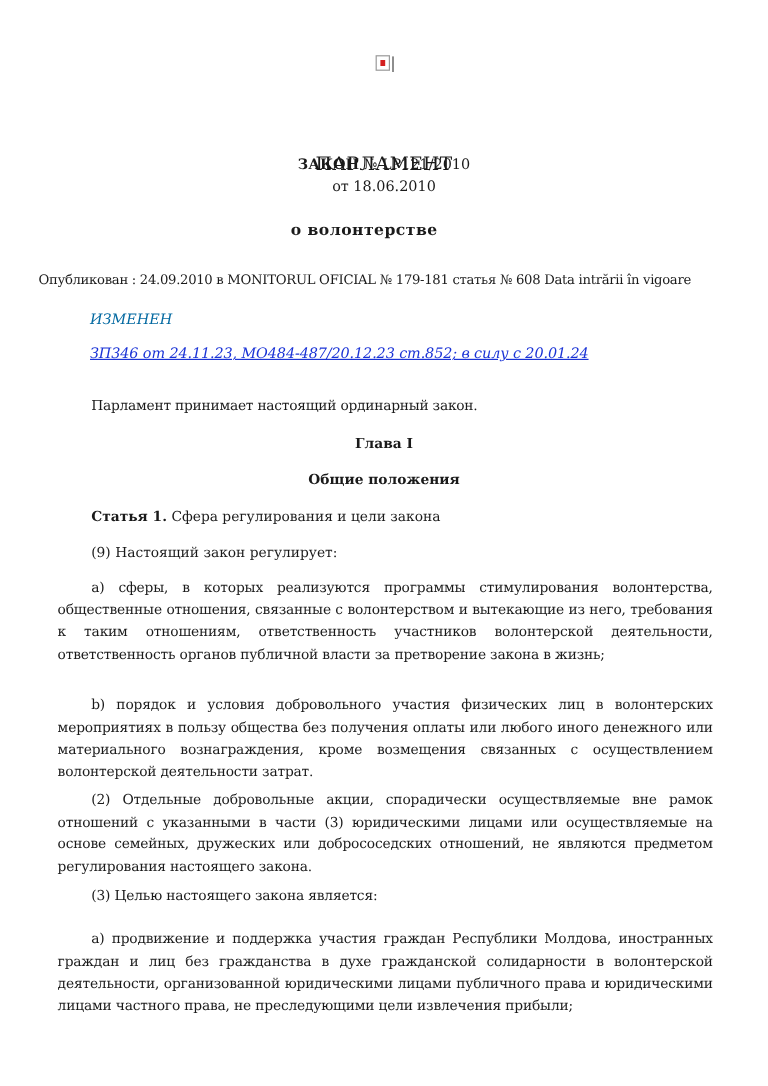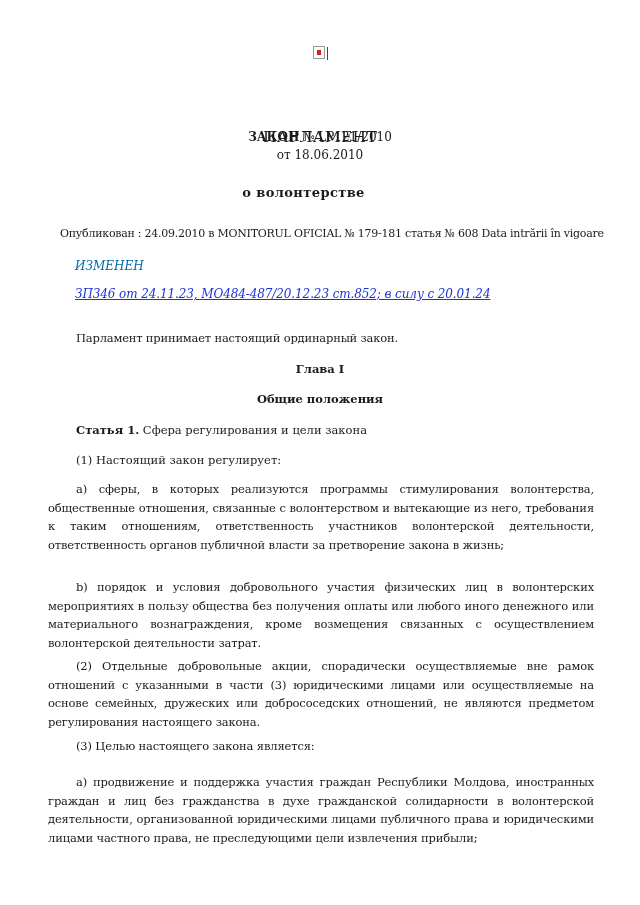--- a/index.html
+++ b/index.html
@@ -74,21 +74,21 @@
     .law-title {
       position: absolute;
       left: 0; width: 607px; top: 185px;
       font-size: 13px;
       font-weight: bold;
       text-align: center;
       letter-spacing: 0.4px;
     }
     .published {
       position: absolute;
-      left: 60px; top: 227px;
+      left: 32px; top: 227px;
       font-size: 11px;
       white-space: nowrap;
       letter-spacing: -0.25px;
     }
     .modified {
       position: absolute;
       left: 75px; top: 259px;
       font-size: 12px;
       font-style: italic;
       color: #0369a1;
@@ -169,21 +169,21 @@
   <div class="line-text preamble">Парламент принимает настоящий ординарный закон.</div>
 
   <div class="chapter">Глава I</div>
   <div class="chapter-title">Общие положения</div>
 
   <div class="line-text article-head">
     <b>Статья 1.</b>
     <span>Сфера регулирования и цели закона</span>
   </div>
 
-  <div class="line-text para1">(1) Настоящий закон регулирует:</div>
+  <div class="line-text para1">(9) Настоящий закон регулирует:</div>
 
   <div class="para pa">а) сферы, в которых реализуются программы стимулирования волонтерства, общественные отношения, связанные с волонтерством и вытекающие из него, требования к таким отношениям, ответственность участников волонтерской деятельности, ответственность органов публичной власти за претворение закона в жизнь;</div>
   <div class="para pb">b) порядок и условия добровольного участия физических лиц в волонтерских мероприятиях в пользу общества без получения оплаты или любого иного денежного или материального вознаграждения, кроме возмещения связанных с осуществлением волонтерской деятельности затрат.</div>
   <div class="para p2">(2) Отдельные добровольные акции, спорадически осуществляемые вне рамок отношений с указанными в части (3) юридическими лицами или осуществляемые на основе семейных, дружеских или добрососедских отношений, не являются предметом регулирования настоящего закона.</div>
   <div class="para p3">(3) Целью настоящего закона является:</div>
   <div class="para p3a">а) продвижение и поддержка участия граждан Республики Молдова, иностранных граждан и лиц без гражданства в духе гражданской солидарности в волонтерской деятельности, организованной юридическими лицами публичного права и юридическими лицами частного права, не преследующими цели извлечения прибыли;</div>
 
 </div>
 
 </body></html>

